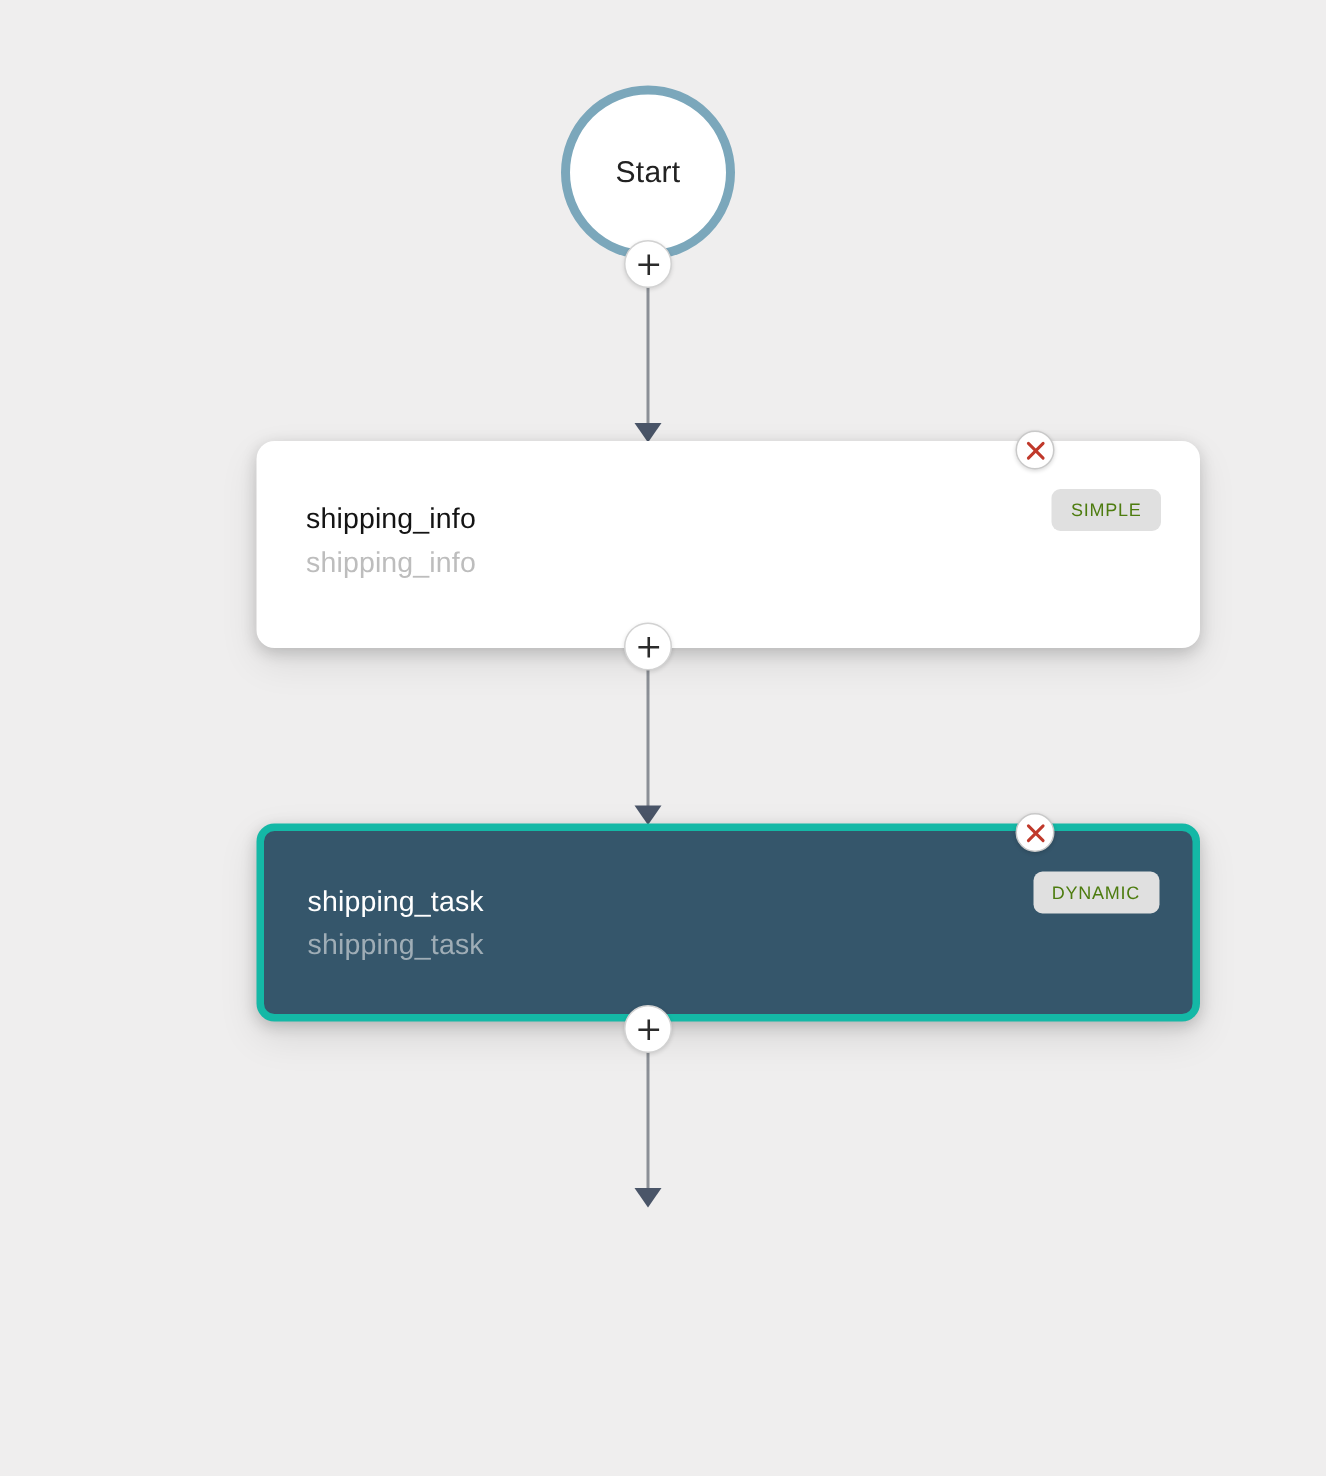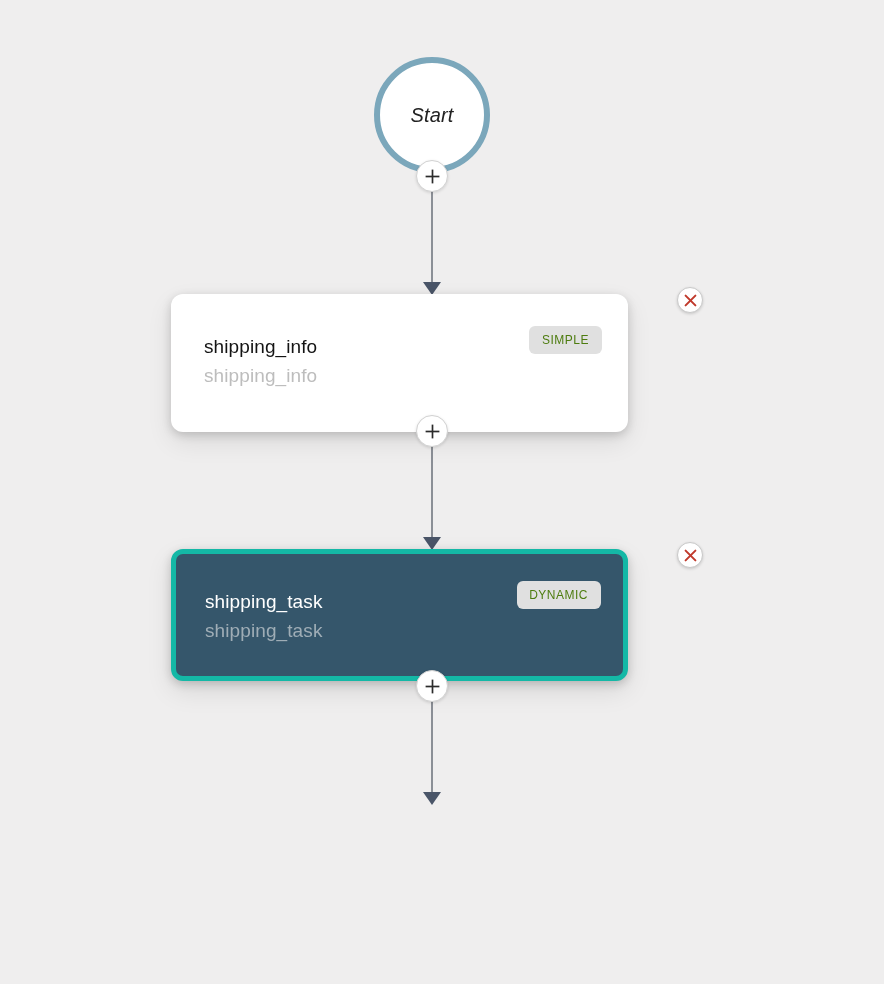--- a/index.html
+++ b/index.html
@@ -45,35 +45,34 @@
     width: 116px;
     height: 116px;
     border-radius: 50%;
     background: #ffffff;
     border: 6px solid #7ba7bb;
     box-sizing: border-box;
     display: flex;
     align-items: center;
     justify-content: center;
     left: 374px;
-    font-style: italic;
   }
   .terminator-label {
     font-size: 20px;
     color: #222222;
     letter-spacing: 0.2px;
   }
   #start-node { top: 57px; }
   #end-node   { top: 807px; }
 
   
   .card {
     position: absolute;
     left: 171px;
-    width: 457px;
+    width: 629px;
     box-sizing: border-box;
     border-radius: 12px;
   }
   .card-inner {
     position: relative;
     height: 100%;
     padding: 38px 26px 0 33px;
     box-sizing: border-box;
   }
   .card-title {

